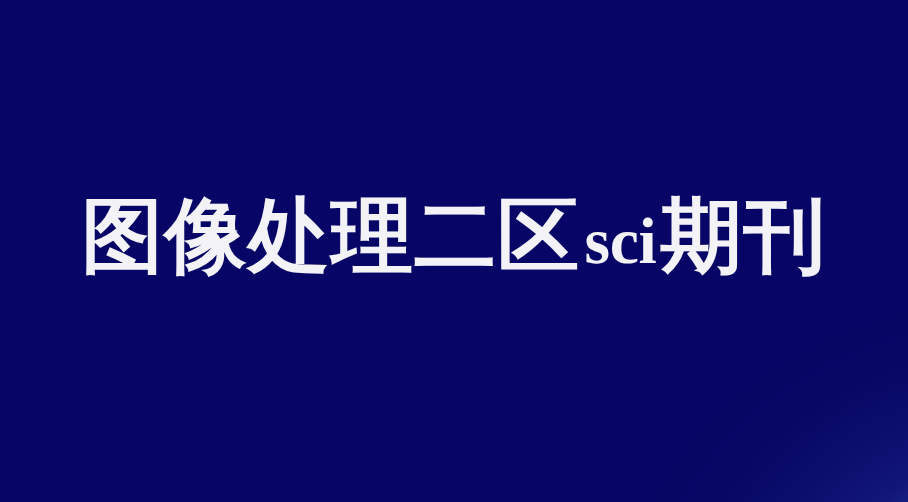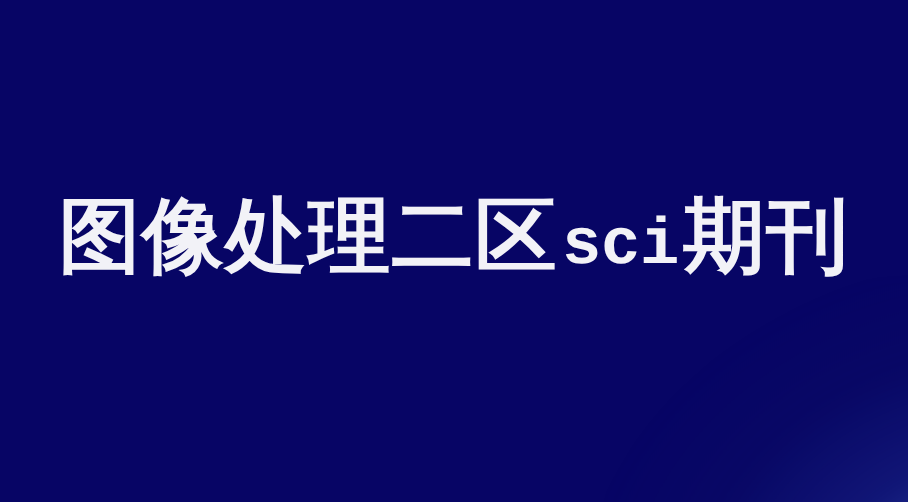--- a/index.html
+++ b/index.html
@@ -61,21 +61,21 @@
     font-size: 82px;
     font-weight: 700;
     line-height: 1.02;
     letter-spacing: 0.015em;
     white-space: nowrap;
     text-rendering: geometricPrecision;
   }
 
   
   .headline .latin {
-    font-family: Liberation Mono, monospace;
+    font-family: Liberation Serif, serif;
     font-weight: 700;
     font-size: 0.80em;
     letter-spacing: -0.005em;
     padding: 0 0.06em;
     vertical-align: 0.015em;
   }
 </style>
 </head>
 <body>
 

